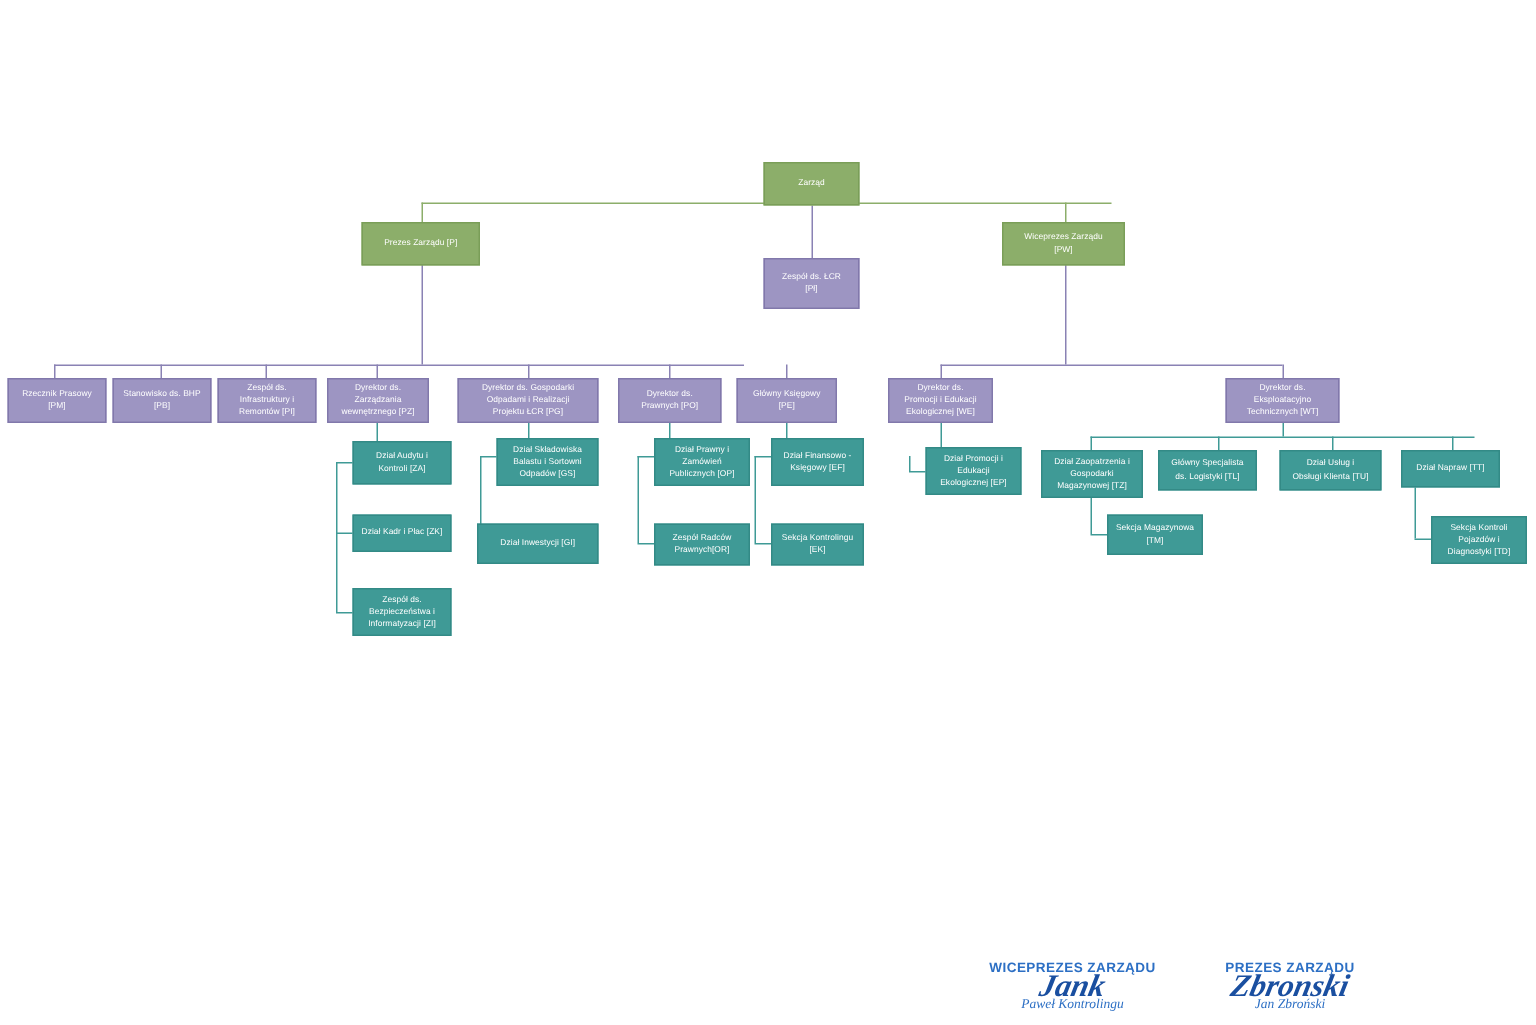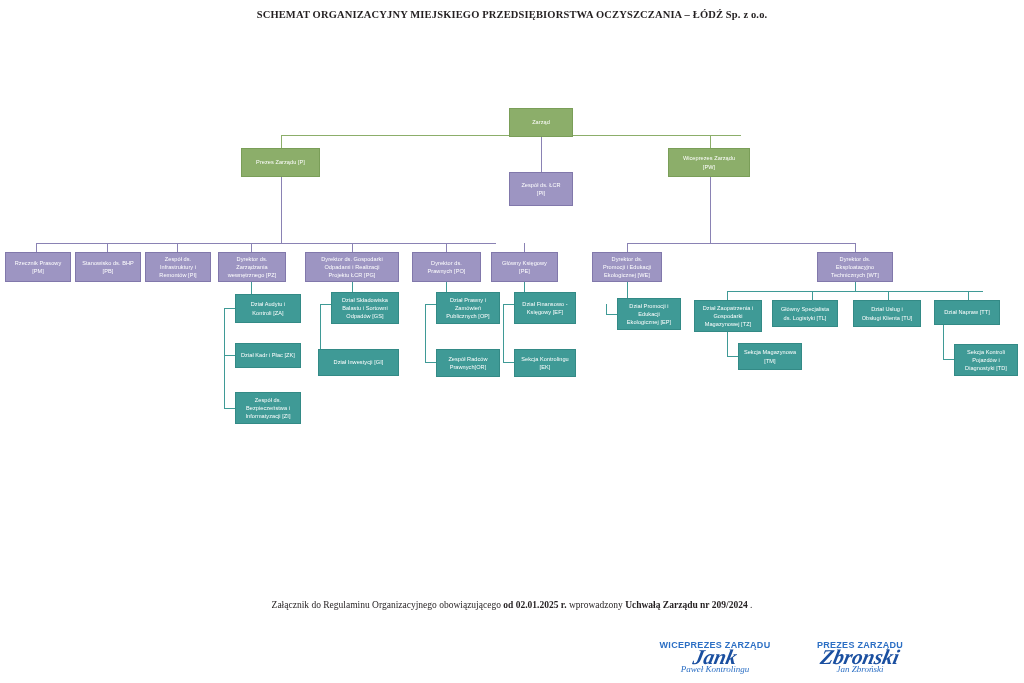--- a/index.html
+++ b/index.html
@@ -98,21 +98,20 @@
     font-style: italic;
     color: #2c6fc4;
     white-space: nowrap;
   }
 </style>
 </head>
 <body>
 
 <div id="page">
 
-  <div id="chart-title">SCHEMAT ORGANIZACYJNY MIEJSKIEGO PRZEDSIĘBIORSTWA OCZYSZCZANIA – ŁÓDŹ Sp. z o.o.</div>
 
   <div class="line h c-green" style="left:281px; top:135px; width:460px;"></div>
   <div class="line v c-green" style="left:281px; top:135px; height:15px;"></div>
   <div class="line v c-green" style="left:710px; top:135px; height:15px;"></div>
 
   <div class="line v c-purple" style="left:541px; top:137px; height:35px;"></div>
 
   <div class="line v c-purple" style="left:281px; top:176px; height:67px;"></div>
   <div class="line h c-purple" style="left:36px; top:243px; width:460px;"></div>
   <div class="line v c-purple" style="left:36px;  top:243px; height:9px;"></div>
@@ -232,21 +231,20 @@
 [TM]</div>
   <div class="node teal" style="left:772px; top:300px; width:66px;  height:27px;">Główny Specjalista
 ds. Logistyki [TL]</div>
   <div class="node teal" style="left:853px; top:300px; width:68px;  height:27px;">Dział Usług i
 Obsługi Klienta [TU]</div>
   <div class="node teal" style="left:934px; top:300px; width:66px;  height:25px;">Dział Napraw [TT]</div>
   <div class="node teal" style="left:954px; top:344px; width:64px;  height:32px;">Sekcja Kontroli
 Pojazdów i
 Diagnostyki [TD]</div>
 
-  <div id="footer-note"><span>Załącznik do Regulaminu Organizacyjnego obowiązującego </span><b>od 02.01.2025 r.</b><span> wprowadzony </span><b>Uchwałą Zarządu nr  209/2024</b><span> .</span></div>
 
   <div class="sig-block" style="left:655px; top:640px; width:120px;">
     <div class="sig-title">WICEPREZES ZARZĄDU</div>
     <div class="sig-scribble">Jank</div>
     <div class="sig-name">Paweł Kontrolingu</div>
   </div>
 
   <div class="sig-block" style="left:800px; top:640px; width:120px;">
     <div class="sig-title">PREZES ZARZĄDU</div>
     <div class="sig-scribble">Zbronski</div>

